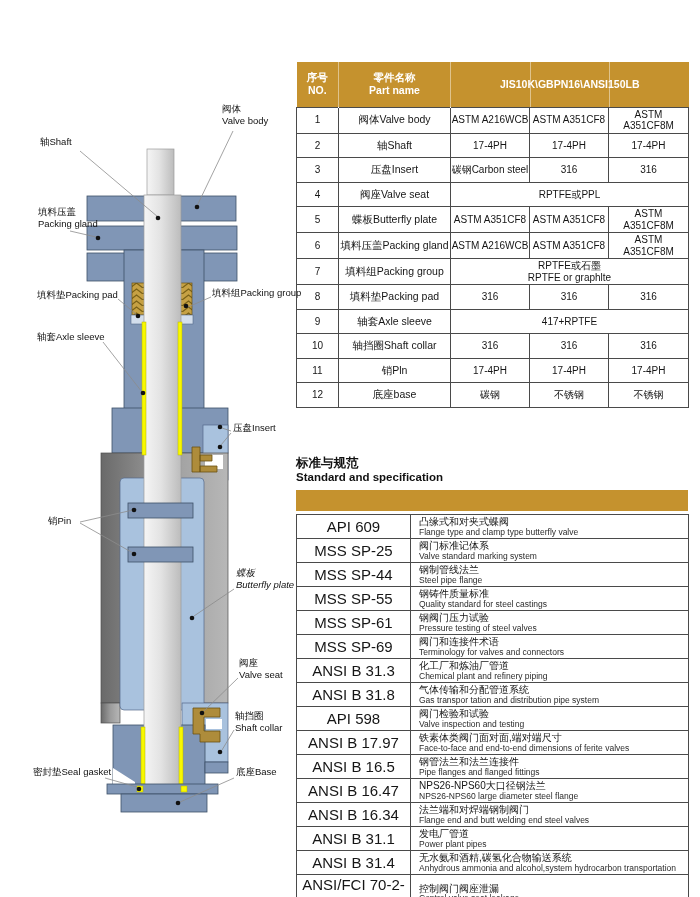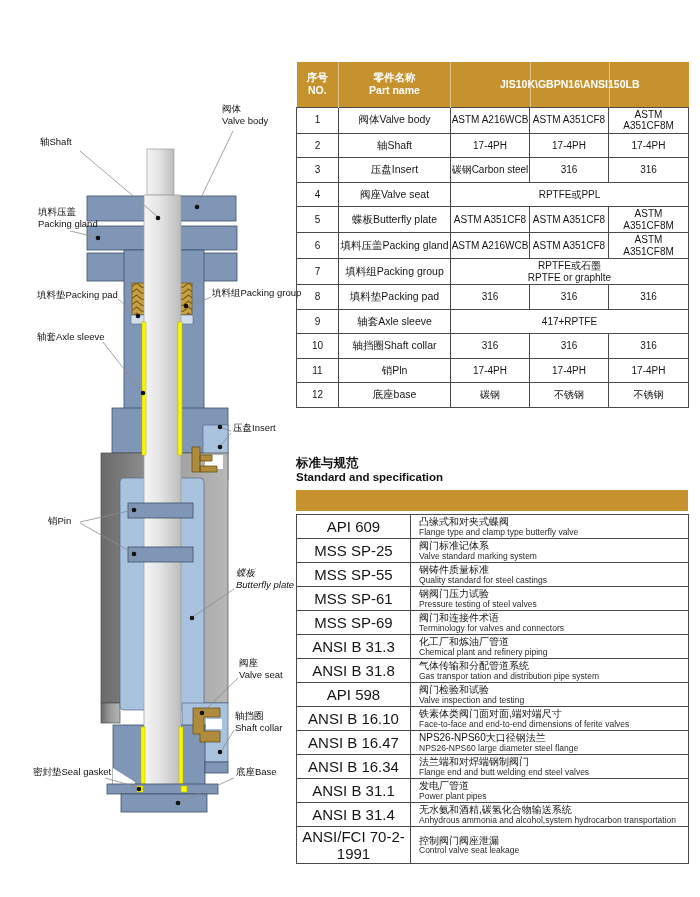--- a/index.html
+++ b/index.html
@@ -350,20 +350,27 @@
           </td>
         </tr>
         <tr>
           <td class="code">MSS SP-25</td>
           <td class="desc">
             <div class="std-zh">阀门标准记体系</div>
             <div class="std-en">Valve standard marking system</div>
           </td>
         </tr>
         <tr>
+          <td class="code">MSS SP-44</td>
+          <td class="desc">
+            <div class="std-zh">钢制管线法兰</div>
+            <div class="std-en">Steel pipe flange</div>
+          </td>
+        </tr>
+        <tr>
           <td class="code">MSS SP-55</td>
           <td class="desc">
             <div class="std-zh">钢铸件质量标准</div>
             <div class="std-en">Quality standard for steel castings</div>
           </td>
         </tr>
         <tr>
           <td class="code">MSS SP-61</td>
           <td class="desc">
             <div class="std-zh">钢阀门压力试验</div>
@@ -392,27 +399,34 @@
           </td>
         </tr>
         <tr>
           <td class="code">API 598</td>
           <td class="desc">
             <div class="std-zh">阀门检验和试验</div>
             <div class="std-en">Valve inspection and testing</div>
           </td>
         </tr>
         <tr>
-          <td class="code">ANSI B 16.10</td>
+          <td class="code">ANSI B 17.97</td>
           <td class="desc">
             <div class="std-zh">铁素体类阀门面对面,端对端尺寸</div>
             <div class="std-en">Face-to-face and end-to-end dimensions of ferite valves</div>
           </td>
         </tr>
         <tr>
+          <td class="code">ANSI B 16.5</td>
+          <td class="desc">
+            <div class="std-zh">钢管法兰和法兰连接件</div>
+            <div class="std-en">Pipe flanges and flanged fittings</div>
+          </td>
+        </tr>
+        <tr>
           <td class="code">ANSI B 16.47</td>
           <td class="desc">
             <div class="std-zh">NPS26-NPS60大口径钢法兰</div>
             <div class="std-en">NPS26-NPS60 large diameter steel flange</div>
           </td>
         </tr>
         <tr>
           <td class="code">ANSI B 16.34</td>
           <td class="desc">
             <div class="std-zh">法兰端和对焊端钢制阀门</div>

